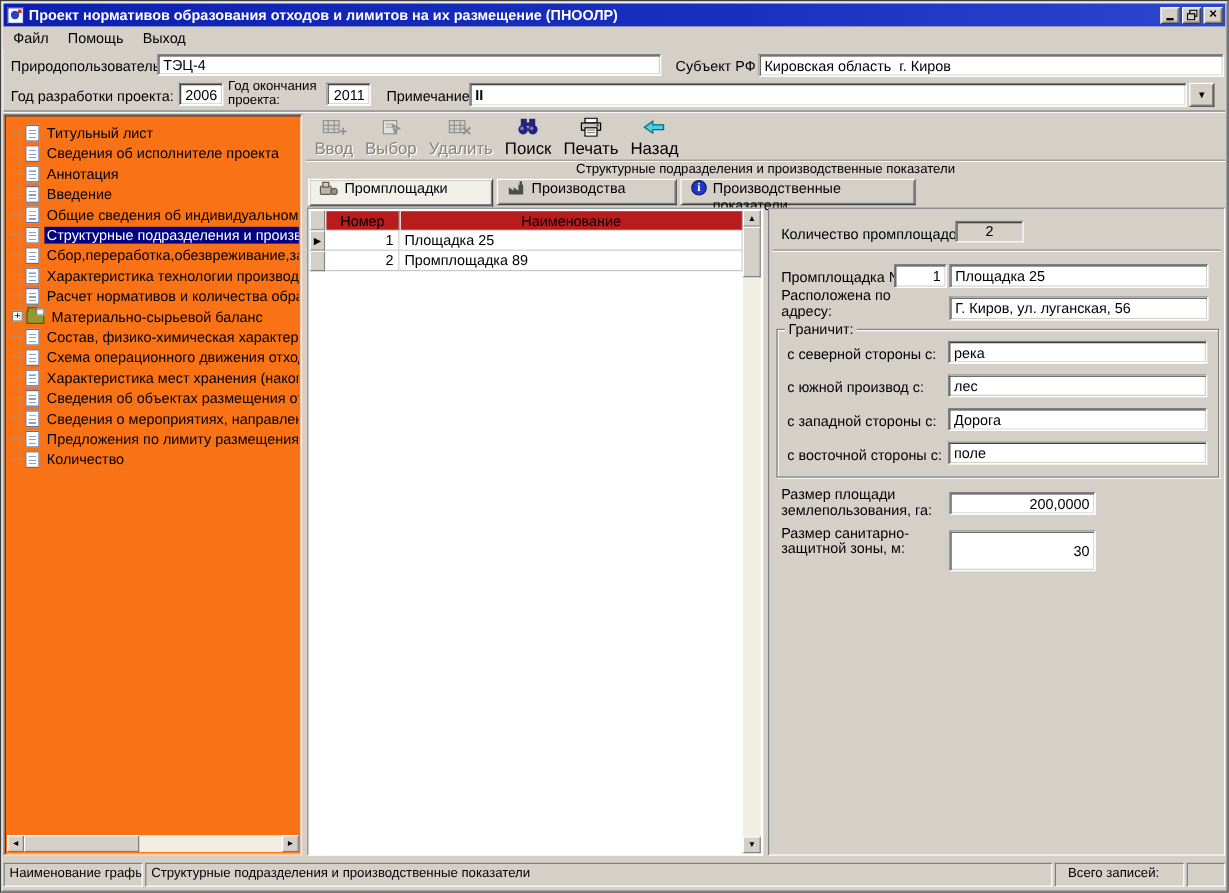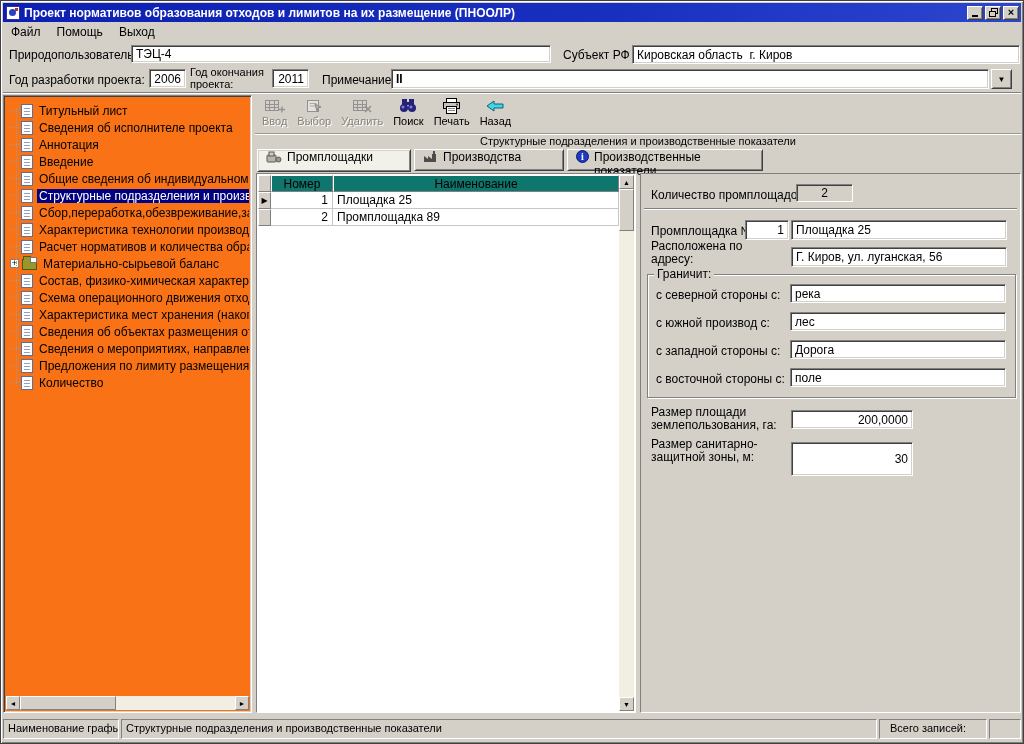--- a/index.html
+++ b/index.html
@@ -79,42 +79,42 @@
   .sb-btn { width:14px; height:14px; flex:none; display:flex; align-items:center; justify-content:center;
     font-size:7px; color:#000; }
   .hscroll .thumb { width:96px; height:14px; margin-left:0; }
   .hscroll .spacer { flex:1; }
   .hscroll .sb-right { margin-left:auto; }
 
   
   .toolbar { position:absolute; left:255px; top:96px; width:766px; height:36px; display:flex; padding-left:2px; }
   .tb-btn { height:36px; padding:1px 5px 0; display:flex; flex-direction:column; align-items:center; justify-content:flex-start; gap:1px; }
   .tb-btn .ico { height:17px; display:flex; align-items:center; }
-  .tb-btn .cap { font-size:11px;text-align:right; }
+  .tb-btn .cap { font-size:14px;text-align:right; }
   .tb-btn.disabled .cap { color:#87847c; text-shadow:1px 1px 0 #fff; }
 
   
   .section-header { position:absolute; left:255px; top:133px; width:766px; height:15px;
     text-align:center; font-size:11px; border-top:1px solid #9a978e; box-shadow:inset 0 1px 0 #fff; padding-top:1px; }
   .tabsrow { position:absolute; left:257px; top:149px; width:764px; height:23px; }
   .tab { position:absolute; top:0; height:22px; display:flex; gap:5px; padding:0 8px; font-size:12px; }
   .tab.active { background:#f1f0e9; height:23px; }
   .info-ico { width:13px; height:13px; border-radius:50%; background:#1f3ac0; border:1px solid #101a70;
     color:#fff; font-family:"Liberation Serif",serif; font-weight:bold; font-size:10px; line-height:12px; text-align:center; flex:none; }
 
   
   .table-panel { position:absolute; left:256px; top:173px; width:380px; height:540px; background:#fff; }
   .grid { position:absolute; left:1px; top:1px; right:16px; }
   .grid-row { display:flex; height:17px; }
   .cell { border-right:1px solid #c6c6c6; border-bottom:1px solid #c6c6c6; padding:1px 4px; overflow:hidden; white-space:nowrap; background:#fff; }
   .cell.num { width:62px; text-align:right; flex:none; }
   .cell.name { flex:1; }
   .gutter { width:13px; flex:none; background:#d4d0c8; border:1px solid; border-color:#ffffff #808080 #808080 #ffffff;
     display:flex; align-items:center; justify-content:center; font-size:8px; }
-  .hdr { background:#0f766e; border:1px solid; border-color:#ffffff #808080 #808080 #ffffff;
+  .hdr { background:#b91c1c; border:1px solid; border-color:#ffffff #808080 #808080 #ffffff;
     text-align:center; padding:1px 2px; overflow:hidden; white-space:nowrap; }
   .hdr.num { width:62px; flex:none; }
   .hdr.name { flex:1; }
   .vscroll { position:absolute; top:1px; right:1px; bottom:1px; width:15px; background:#f1efe2;
     display:flex; flex-direction:column; }
   .vscroll .sb-btn { width:15px; }
   .vscroll .thumb { height:42px; width:15px; }
   .vscroll .spacer { flex:1; }
 
   

